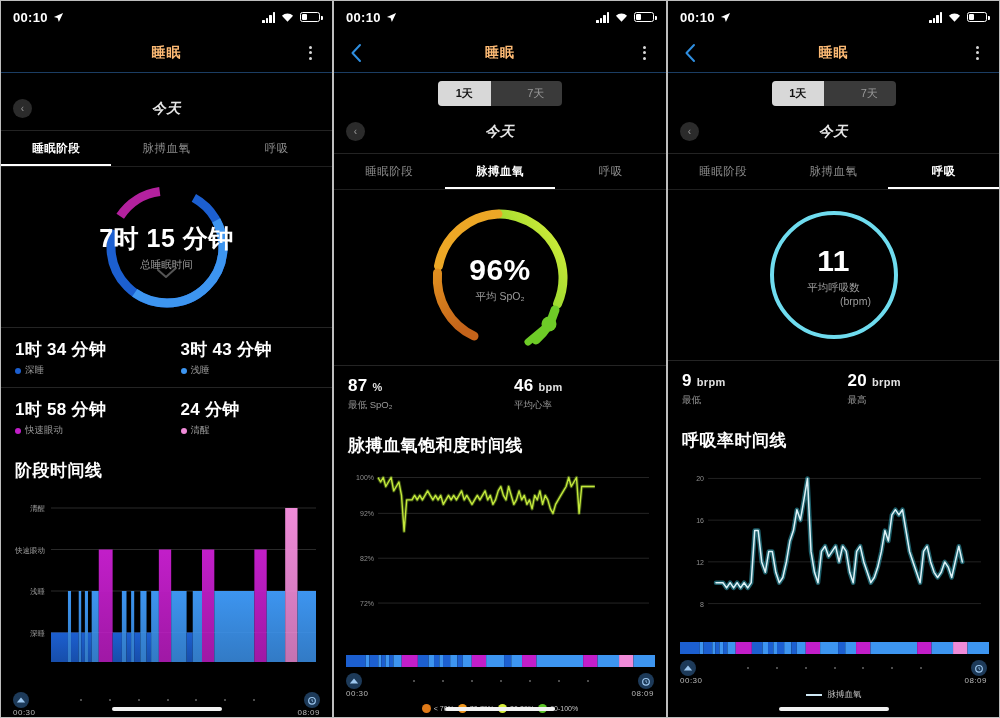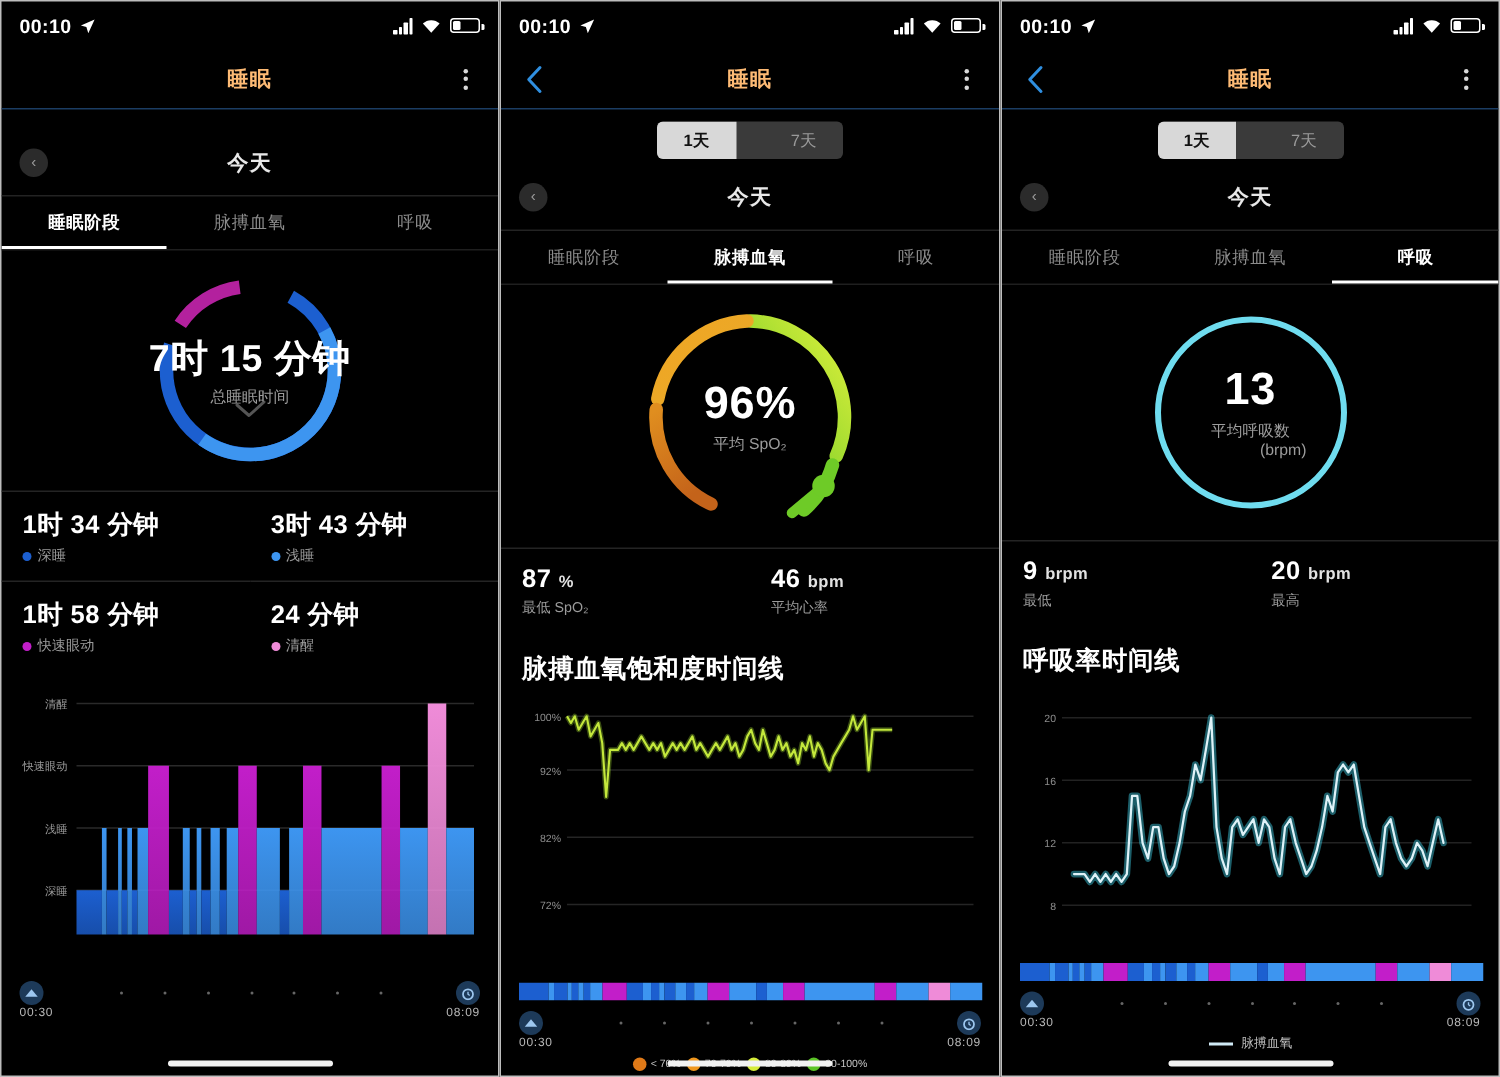--- a/index.html
+++ b/index.html
@@ -53,21 +53,21 @@
   .seg { display:flex; background:#3a3a3a; border-radius:4px; overflow:hidden; width: 124px; gap: 19px; }
   .seg div { flex:1; text-align:center; font-size:11px; padding:5px 0; color:#9a9a9a; cursor:pointer;}
   .seg div.on { background:#d8d8d8; color:#111; font-weight:bold; }
 
   
   .daterow { height: 44px; display:flex; align-items:center; position:relative; border-bottom:1px solid #232323; }
   .daterow .navcirc {
     position:absolute; left:12px; width:19px;height:19px;border-radius:50%;
     background:#2b2b2b; color:#9b9b9b; font-size:10px; display:flex;align-items:center;justify-content:center; cursor:pointer;
   }
-  .daterow .dl { flex:1; text-align:center; color:#e8e8e8; font-size:14px; font-weight:bold; letter-spacing:1px;}
+  .daterow .dl { flex:1; text-align:center; color:#e8e8e8; font-size:14px; font-weight:bold; letter-spacing:1px;font-style:italic;}
 
   
   .tabs { display:flex; height:36px; position:relative; border-bottom:1px solid #1f1f1f;}
   .tabs div { flex:1; display:flex;align-items:center;justify-content:center;
     font-size:11.5px; color:#8b8b8b; cursor:pointer; letter-spacing:.5px;}
   .tabs div.on { color:#fff; font-weight:bold; }
   .tabs div.on::after{content:'';position:absolute;bottom:0;height:2px;background:#fff;width:33.3%;}
   .tabs div.on:nth-child(1)::after{left:0}
   .tabs div.on:nth-child(2)::after{left:33.3%}
   .tabs div.on:nth-child(3)::after{left:66.6%}
@@ -194,20 +194,21 @@
       </div>
       <div class="cell nb">
         <div class="v">24 分钟</div>
         <div class="l">
           <span class="dot" style="background:#ef8bd8"></span>
           <span>清醒</span>
         </div>
       </div>
     </div>
 
+    <div class="chartTitle">阶段时间线</div>
     <div class="chartbox">
       <svg id="p1chart" width="313" height="200" viewBox="0 0 313 200">
           <text x="34" y="25" text-anchor="end" font-size="7.5" fill="#9a9a9a" font-family="&quot;Liberation Sans&quot;,sans-serif">清醒</text>
           <line x1="40" y1="22" x2="305" y2="22" stroke="#2a2a2a" stroke-width="1"></line>
           <text x="34" y="66.5" text-anchor="end" font-size="7.5" fill="#9a9a9a" font-family="&quot;Liberation Sans&quot;,sans-serif">快速眼动</text>
           <line x1="40" y1="63.5" x2="305" y2="63.5" stroke="#2a2a2a" stroke-width="1"></line>
           <text x="34" y="108" text-anchor="end" font-size="7.5" fill="#9a9a9a" font-family="&quot;Liberation Sans&quot;,sans-serif">浅睡</text>
           <line x1="40" y1="105" x2="305" y2="105" stroke="#2a2a2a" stroke-width="1"></line>
           <text x="34" y="149.5" text-anchor="end" font-size="7.5" fill="#9a9a9a" font-family="&quot;Liberation Sans&quot;,sans-serif">深睡</text>
           <line x1="40" y1="146.5" x2="305" y2="146.5" stroke="#2a2a2a" stroke-width="1"></line>
@@ -544,21 +545,21 @@
       <div>睡眠阶段</div>
       <div>脉搏血氧</div>
       <div class="on">呼吸</div>
     </div>
 
     <div class="hero" style="height:170px">
       <svg width="160" height="160" viewBox="0 0 160 160">
         <circle cx="80" cy="80" r="62" fill="none" stroke="#6fdcef" stroke-width="4"></circle>
       </svg>
       <div class="ctr">
-        <div class="big" style="font-size:30px">13</div>
+        <div class="big" style="font-size:30px">11</div>
         <div class="sub">平均呼吸数</div>
         <div class="sub2">(brpm)</div>
       </div>
     </div>
 
     <div class="stats">
       <div class="cell nb">
         <div class="v"><span>9</span> <small>brpm</small></div>
         <div class="l">
             <span>最低</span>

